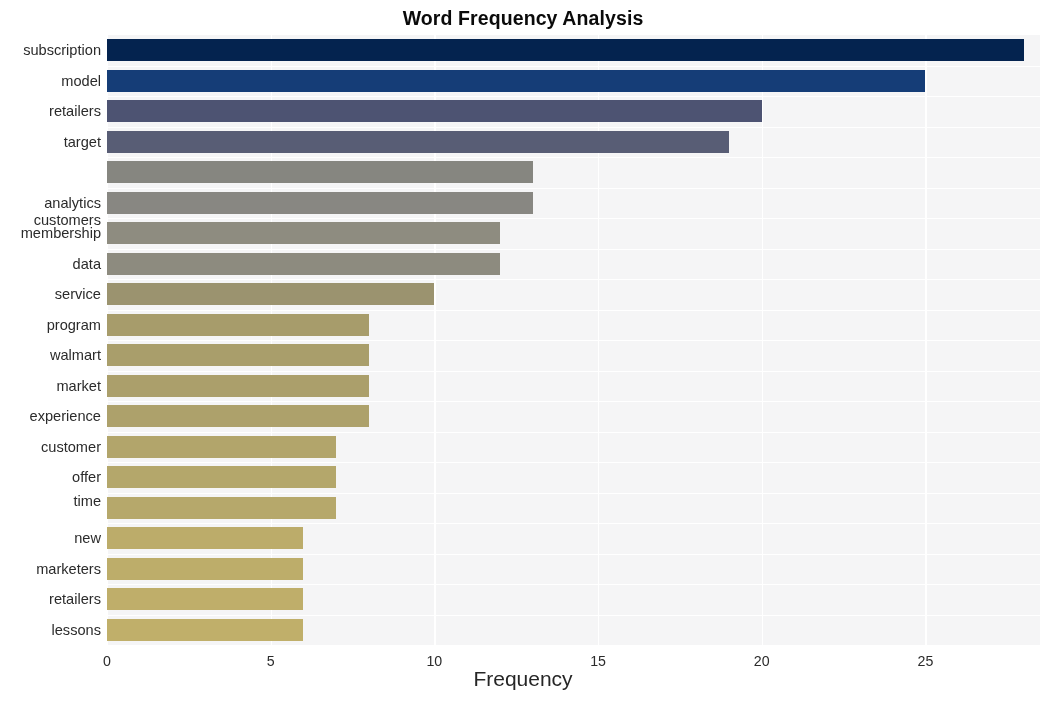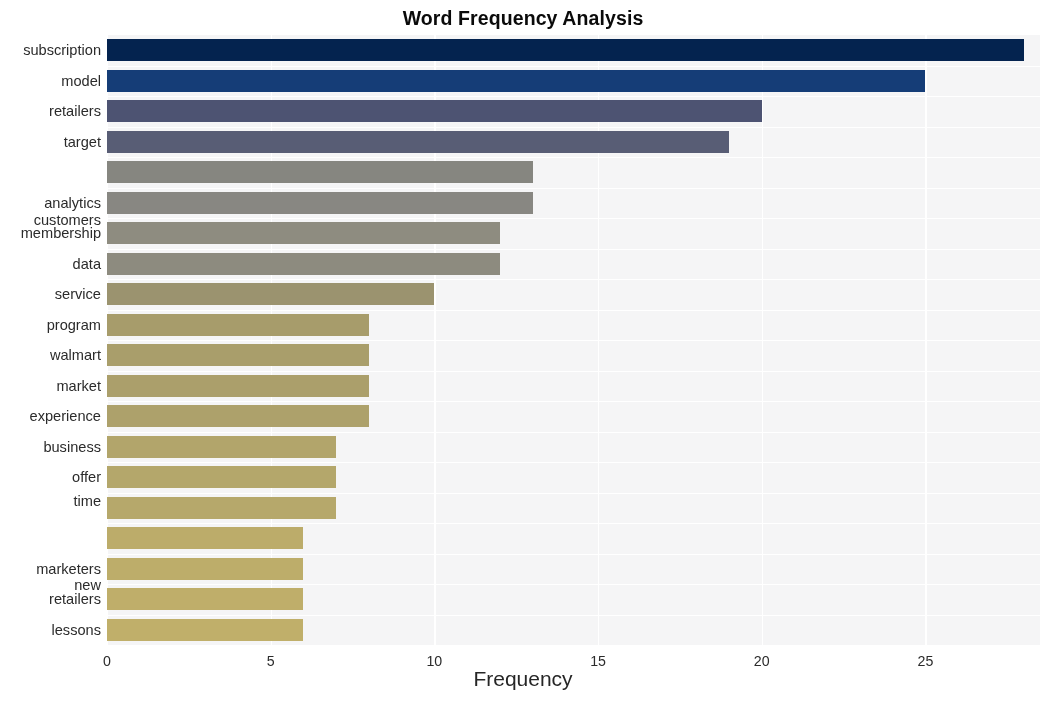--- a/index.html
+++ b/index.html
@@ -226,24 +226,24 @@
       <div class="ylabel" style="top: 106.75px;">target</div>
       <div class="ylabel" style="top: 145px; margin-top: 40px;">customers</div>
       <div class="ylabel" style="top: 167.75px;">analytics</div>
       <div class="ylabel" style="top: 198.25px;">membership</div>
       <div class="ylabel" style="top: 228.75px;">data</div>
       <div class="ylabel" style="top: 259.25px; margin-left: 20px;">service</div>
       <div class="ylabel" style="top: 289.75px;">program</div>
       <div class="ylabel" style="top: 320.25px;">walmart</div>
       <div class="ylabel" style="top: 350.75px;">market</div>
       <div class="ylabel" style="top: 381.25px;">experience</div>
-      <div class="ylabel" style="top: 411.75px;">business</div>
+      <div class="ylabel" style="top: 411.75px;">customer</div>
       <div class="ylabel" style="top: 442.25px; text-align: right;">offer</div>
       <div class="ylabel" style="top: 466px;">time</div>
-      <div class="ylabel" style="top: 503.25px; margin-top: 47px;">new</div>
+      <div class="ylabel" style="top: 503.25px;">new</div>
       <div class="ylabel" style="top: 533.75px;">marketers</div>
       <div class="ylabel" style="top: 564.25px;">retailers</div>
       <div class="ylabel" style="top: 594.75px;">lessons</div>
     </div>
 
   <div id="xaxis-layer">
       <div class="xtick" style="left: 0px;">0</div>
       <div class="xtick" style="left: 163.684px;">5</div>
       <div class="xtick" style="left: 327.368px;">10</div>
       <div class="xtick" style="left: 491.053px;">15</div>

